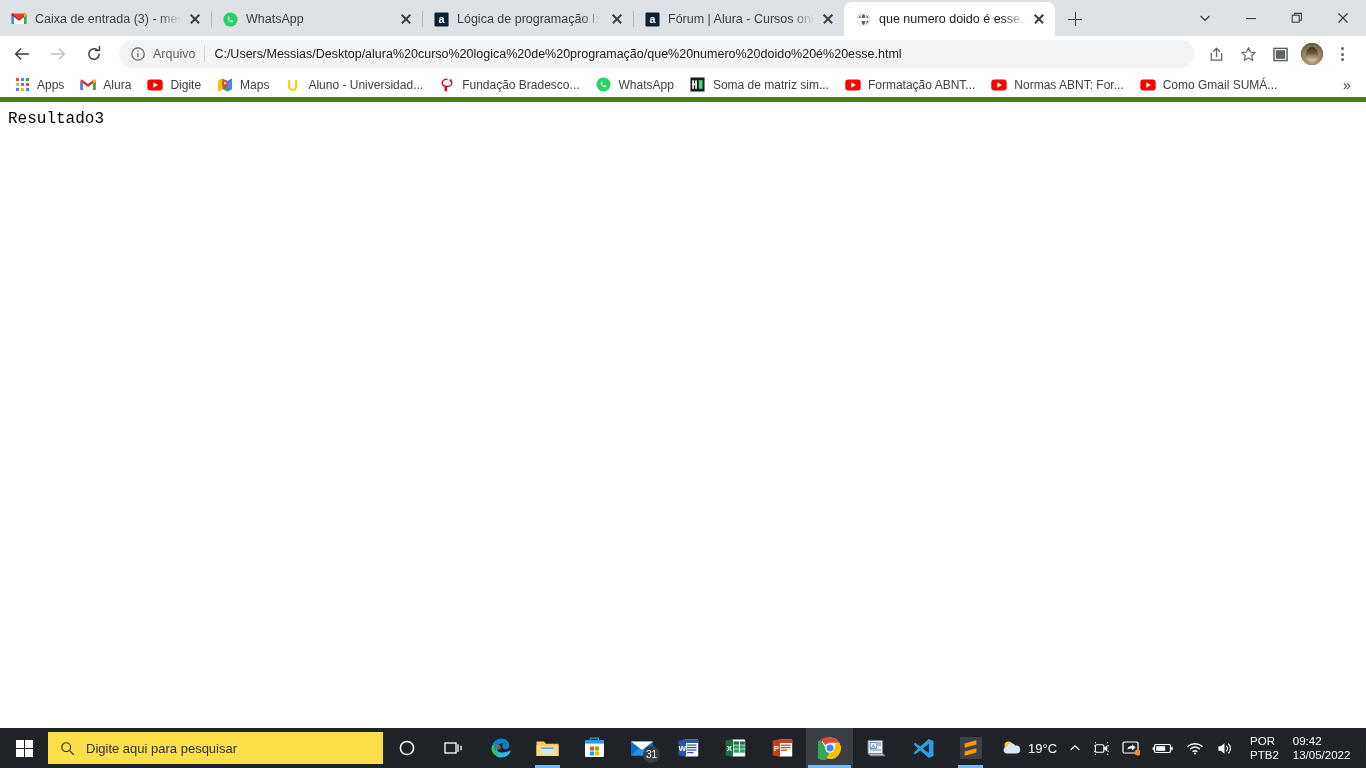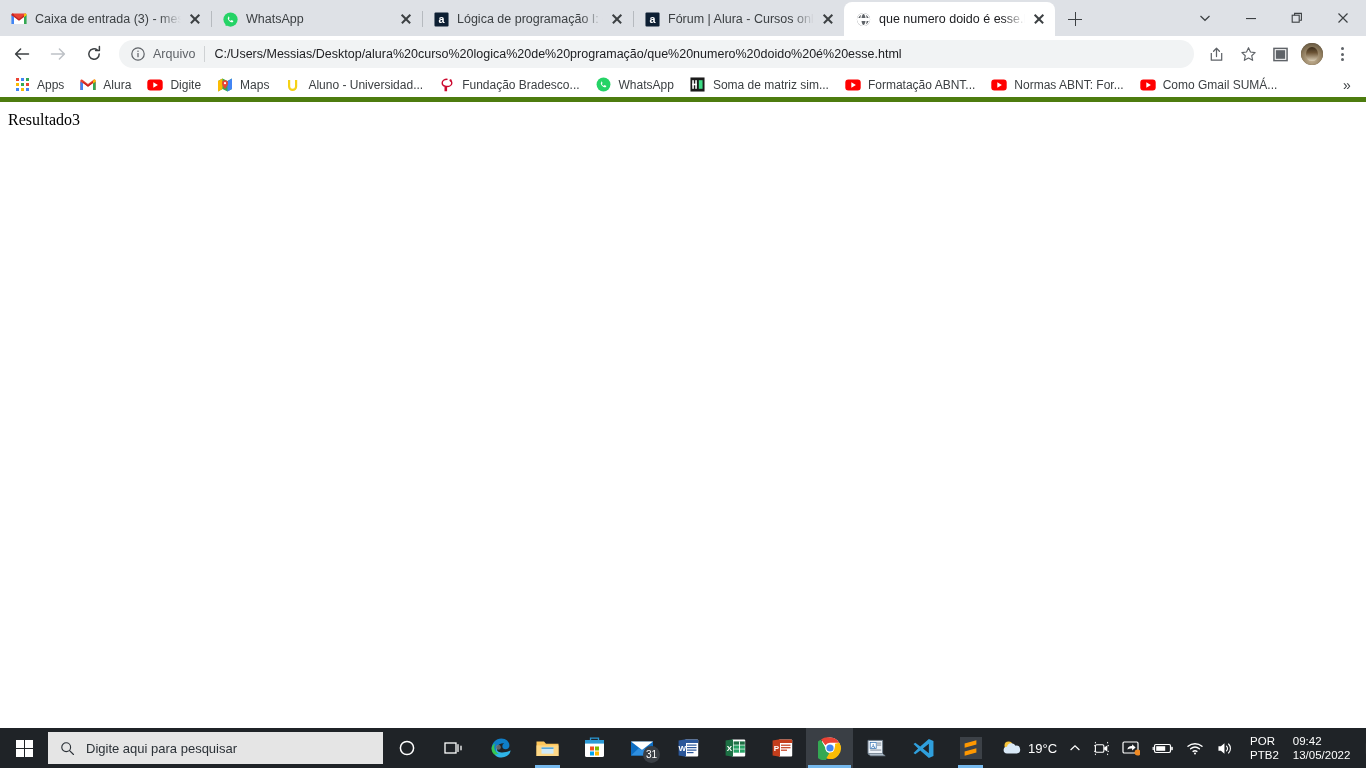--- a/index.html
+++ b/index.html
@@ -242,21 +242,21 @@
 
   
   .page {
     position: absolute;
     left: 0; right: 0;
     top: 102px; bottom: 40px;
     background: #ffffff;
     overflow: hidden;
   }
   .page-text {
-    font-family: Liberation Serif, serif;
+    font-family: Liberation Mono, monospace;
     font-size: 16px;
     color: #000000;
     padding: 8px;
     line-height: 1.2;
   }
 
   
   .taskbar {
     position: absolute;
     left: 0; right: 0; bottom: 0;
@@ -274,21 +274,21 @@
   .win-logo {
     width: 17px; height: 17px;
     display: grid;
     grid-template-columns: 8px 8px;
     grid-template-rows: 8px 8px;
     gap: 1.5px;
   }
   .win-logo i { background: #ffffff; display: block; }
   .searchbox {
     width: 335px; height: 32px;
-    background: #e5e5e5;
+    background: #fde047;
     display: flex; align-items: center;
     padding-left: 12px;
     flex: 0 0 335px;
     cursor: text;
   }
   .searchbox .sb-text {
     font-size: 13px;
     color: #2b3137;
     margin-left: 11px;
     white-space: nowrap;

